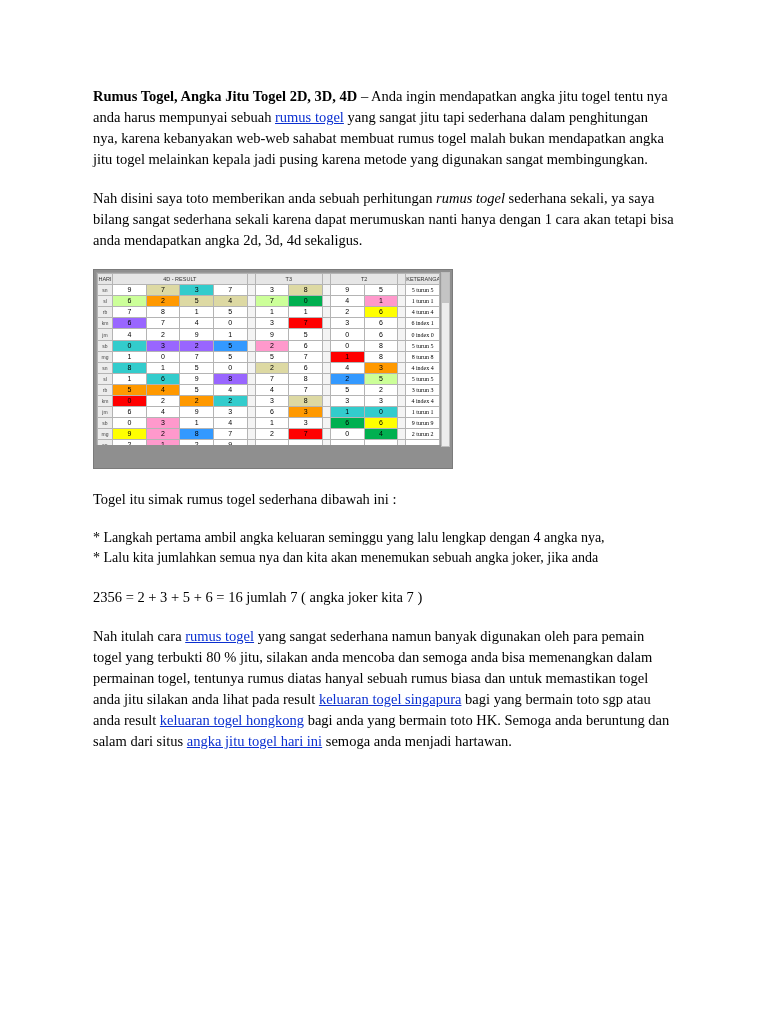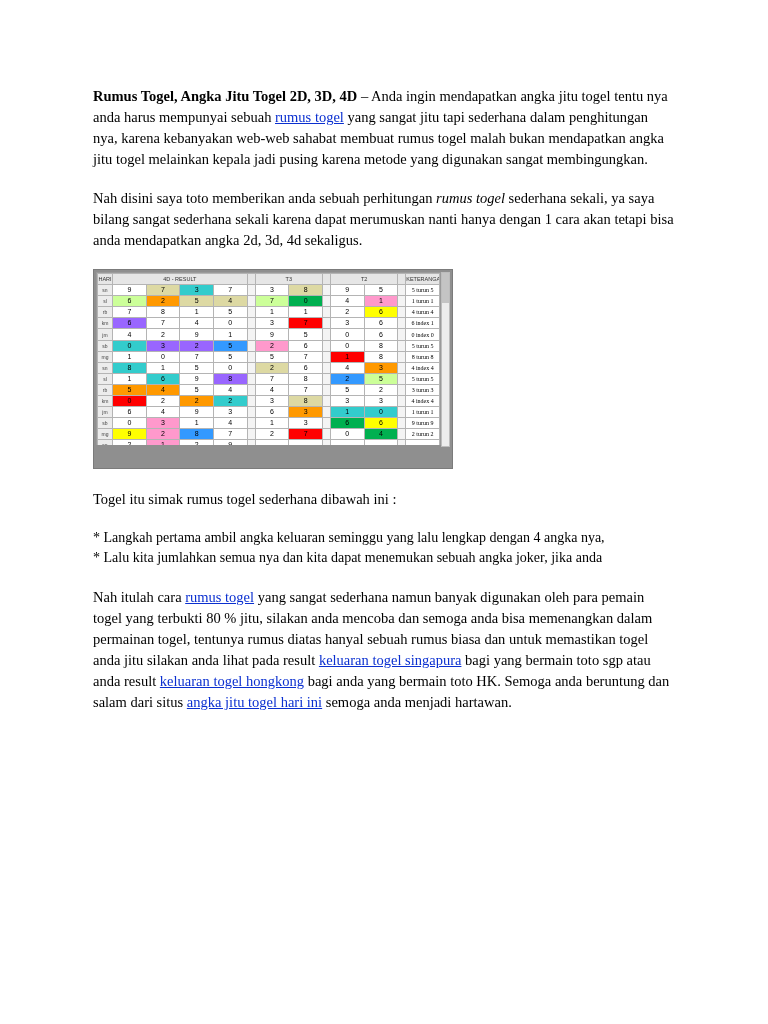--- a/index.html
+++ b/index.html
@@ -381,23 +381,24 @@
       <div class="fig-scroll">
           <div class="thumb"></div>
         </div>
       <div class="fig-bottombar"></div>
     </div>
 
     <p>Togel itu simak rumus togel sederhana dibawah ini :</p>
 
     <div class="lines">
       <div>* Langkah pertama ambil angka keluaran seminggu yang lalu lengkap dengan 4 angka nya,</div>
-      <div>* Lalu kita jumlahkan semua nya dan kita dapat menemukan sebuah angka joker, jika anda</div>
+      <div>* Lalu kita jumlahkan semua nya dan kita akan menemukan sebuah angka joker, jika anda</div>
     </div>
 
+    <p>2356 = 2 + 3 + 5 + 6 = 16 jumlah 7 ( angka joker kita 7 )</p>
 
 
     <p>
       <span>Nah itulah cara </span><span class="link">rumus togel</span><span> yang sangat sederhana namun banyak digunakan oleh para pemain togel yang terbukti 80 % jitu, silakan anda mencoba dan semoga anda bisa memenangkan dalam permainan togel, tentunya rumus diatas hanyal sebuah rumus biasa dan untuk memastikan togel anda jitu silakan anda lihat pada result </span><span class="link">keluaran togel singapura</span><span> bagi yang bermain toto sgp atau anda result </span><span class="link">keluaran togel hongkong</span><span> bagi anda yang bermain toto HK. Semoga anda beruntung dan salam dari situs </span><span class="link">angka jitu togel hari ini</span><span> semoga anda menjadi hartawan.</span>
     </p>
 
   </div>
 </div>
 
 </body></html>

